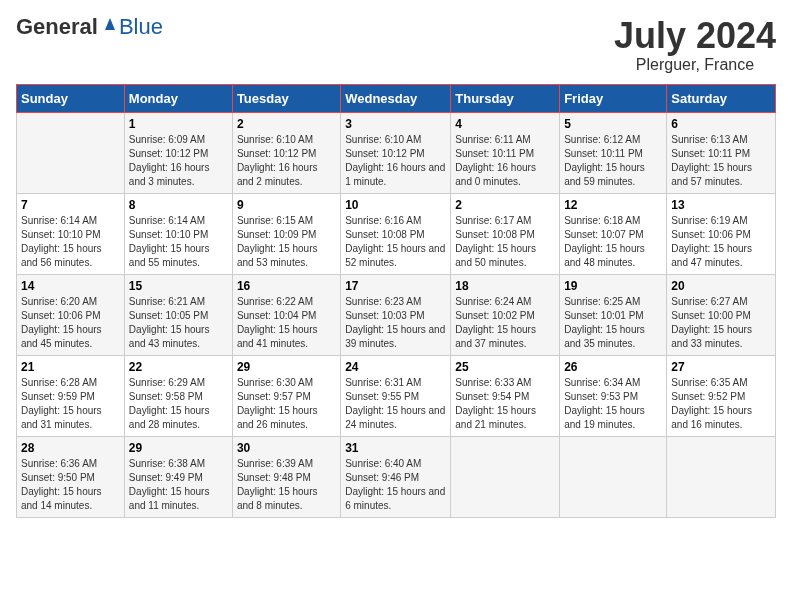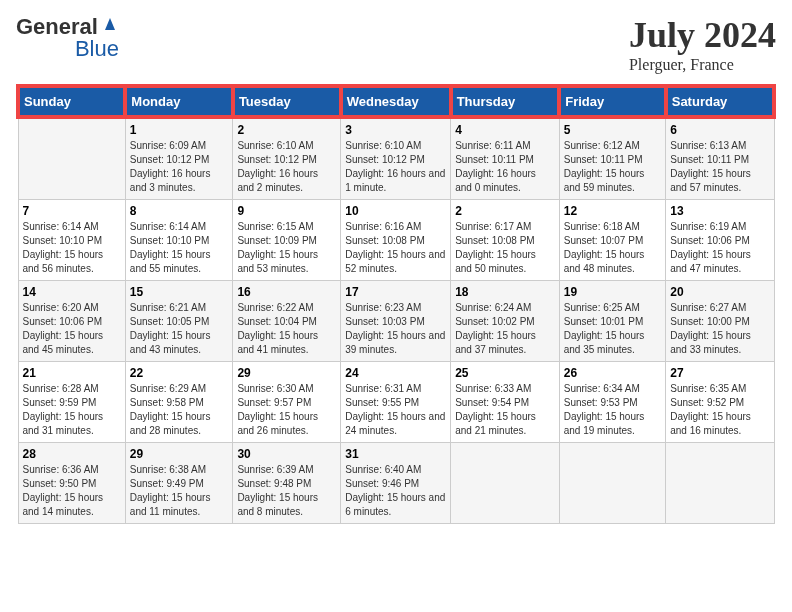--- a/index.html
+++ b/index.html
@@ -11,42 +11,41 @@
       padding: 16px;
     }
     .header {
       display: flex;
       justify-content: space-between;
       align-items: flex-start;
       margin-bottom: 10px;
     }
     .logo {
       display: flex;
-      flex-direction: column;
-      align-items: flex-end;
+      flex-direction: row;
+      align-items: flex-start;
     }
     .logo-general {
       font-size: 22px;
       font-weight: bold;
       color: #333;
       line-height: 1;
     }
     .logo-blue {
       font-size: 22px;
       font-weight: normal;
       color: #1a5ba6;
       line-height: 1;
     }
     .logo-row {
       display: flex;
       align-items: center;
     }
     .title-block {
-      text-align: left;
-      font-family: Liberation Serif, serif;
+      text-align: center;
     }
     .month-year {
       font-size: 36px;
       font-weight: bold;
       color: #333;
       line-height: 1.1;
     }
     .location {
       font-size: 16px;
       color: #333;
@@ -56,21 +55,21 @@
       border-collapse: collapse;
       font-size: 11px;
     }
     thead tr th {
       background-color: #1a5ba6;
       color: #fff;
       padding: 6px 4px;
       text-align: left;
       font-size: 13px;
       font-weight: bold;
-      border: 4px solid #ef4444;
+      border: 1px solid #ef4444;
     }
     tbody tr td {
       border: 1px solid #ccc;
       padding: 4px;
       vertical-align: top;
       width: 113px;
       min-height: 80px;
     }
     tbody tr:nth-child(odd) td {
       background-color: #f5f5f5;

